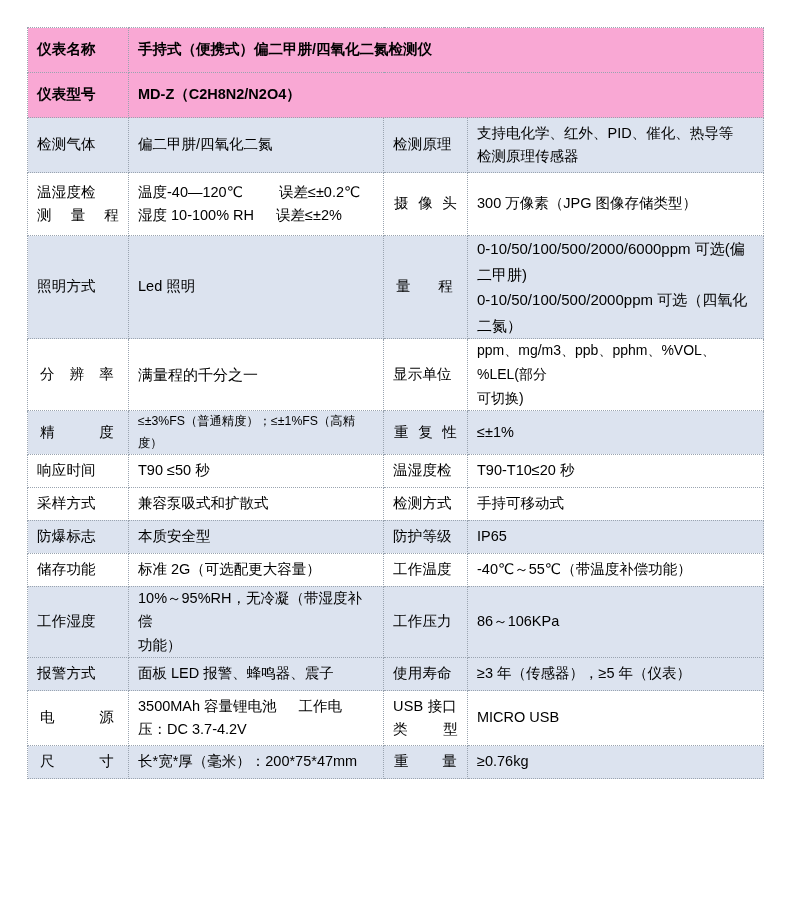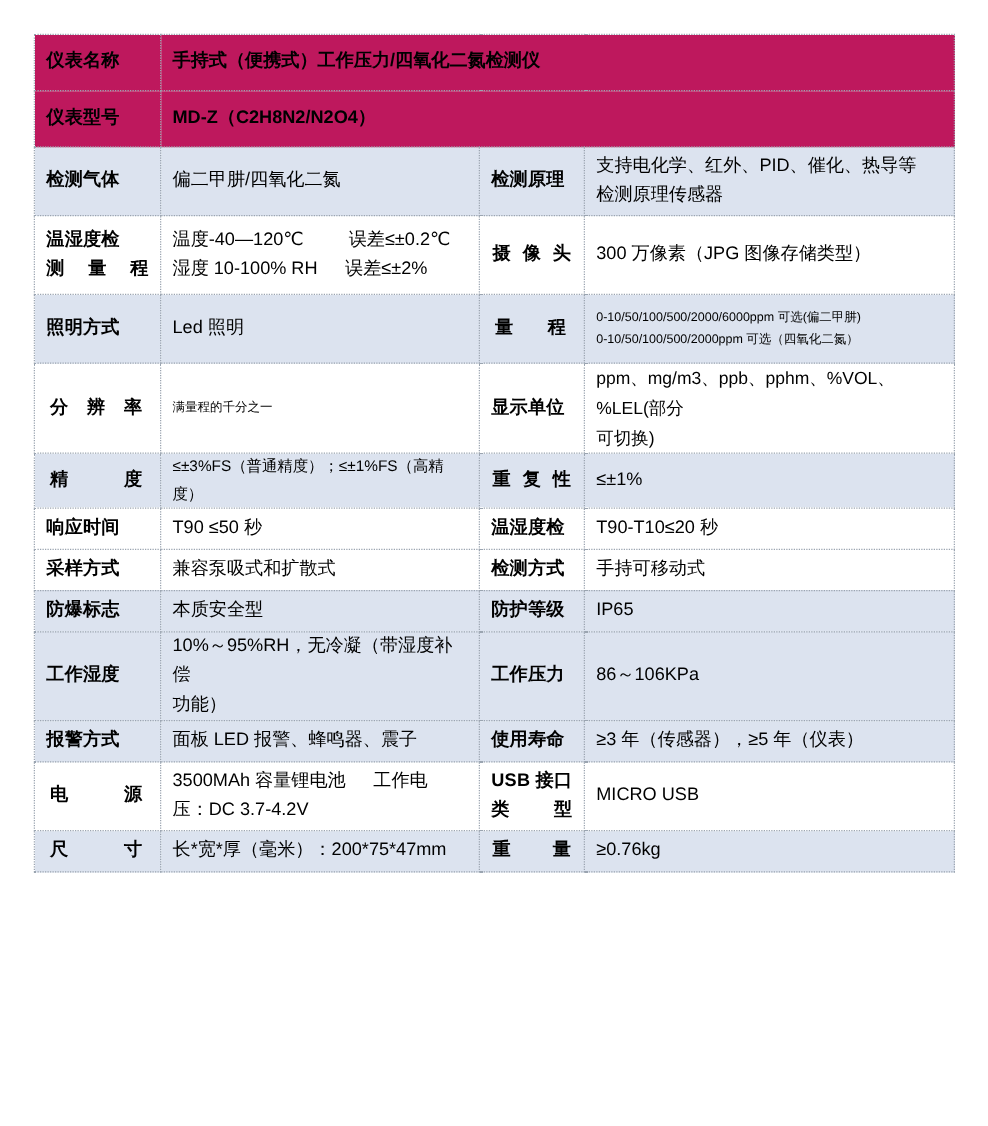--- a/index.html
+++ b/index.html
@@ -47,48 +47,47 @@
   col.c4 { width: 296px; }
 
   
   tr.shaded > td { background: #dce3ef; }
   tr.plain  > td { background: #ffffff; }
 
   
   td.label {
     font-size: 14.5px;
     letter-spacing: 0.2px;
-    font-weight: bold;
   }
   td.label.spread {
     text-align: justify;
     text-align-last: justify;
     padding-left: 12px;
     padding-right: 14px;
   }
   td.label.spread3 {
     text-align: justify;
     text-align-last: justify;
     padding-left: 10px;
     padding-right: 10px;
   }
 
   
   tr.header-row > td {
-    background: #be185d;
+    background: #f9a8d4;
     font-weight: bold;
   }
   tr.header-row td.label {
     font-weight: bold;
   }
 
   td.value { }
 
   
-  td.small { font-size: 10px; line-height: 1.7; }
+  td.small { font-size: 15px; line-height: 1.7; }
   td.smallish { font-size: 12.3px; line-height: 1.72; }
   td.midsmall { font-size: 14px; line-height: 1.7; }
 
   
   tr.h-title > td { height: 44px; }
   tr.h-two  > td { height: 54px; }
   tr.h-one  > td { height: 32px; }
   tr.h-tall > td { height: 62px; }
 
   .twoline { display: block; }
@@ -107,21 +106,21 @@
     <colgroup>
       <col class="c1">
         <col class="c2">
         <col class="c3">
         <col class="c4">
     </colgroup>
     <tbody>
 
       <tr class="header-row h-title">
         <td class="label">仪表名称</td>
-        <td class="value" colspan="3">手持式（便携式）工作压力/四氧化二氮检测仪</td>
+        <td class="value" colspan="3">手持式（便携式）偏二甲肼/四氧化二氮检测仪</td>
       </tr>
 
       <tr class="header-row h-title">
         <td class="label">仪表型号</td>
         <td class="value" colspan="3">MD-Z（C2H8N2/N2O4）</td>
       </tr>
 
       <tr class="shaded h-two">
         <td class="label">检测气体</td>
         <td class="value">偏二甲肼/四氧化二氮</td>
@@ -187,20 +186,26 @@
         <td class="value">手持可移动式</td>
       </tr>
 
       <tr class="shaded h-one">
         <td class="label">防爆标志</td>
         <td class="value">本质安全型</td>
         <td class="label">防护等级</td>
         <td class="value">IP65</td>
       </tr>
 
+      <tr class="plain h-one">
+        <td class="label">储存功能</td>
+        <td class="value">标准 2G（可选配更大容量）</td>
+        <td class="label">工作温度</td>
+        <td class="value">-40℃～55℃（带温度补偿功能）</td>
+      </tr>
 
       <tr class="shaded h-two">
         <td class="label">工作湿度</td>
         <td class="value">
           <span class="twoline">10%～95%RH，无冷凝（带湿度补偿</span>
           <span class="twoline">功能）</span>
         </td>
         <td class="label">工作压力</td>
         <td class="value">86～106KPa</td>
       </tr>

